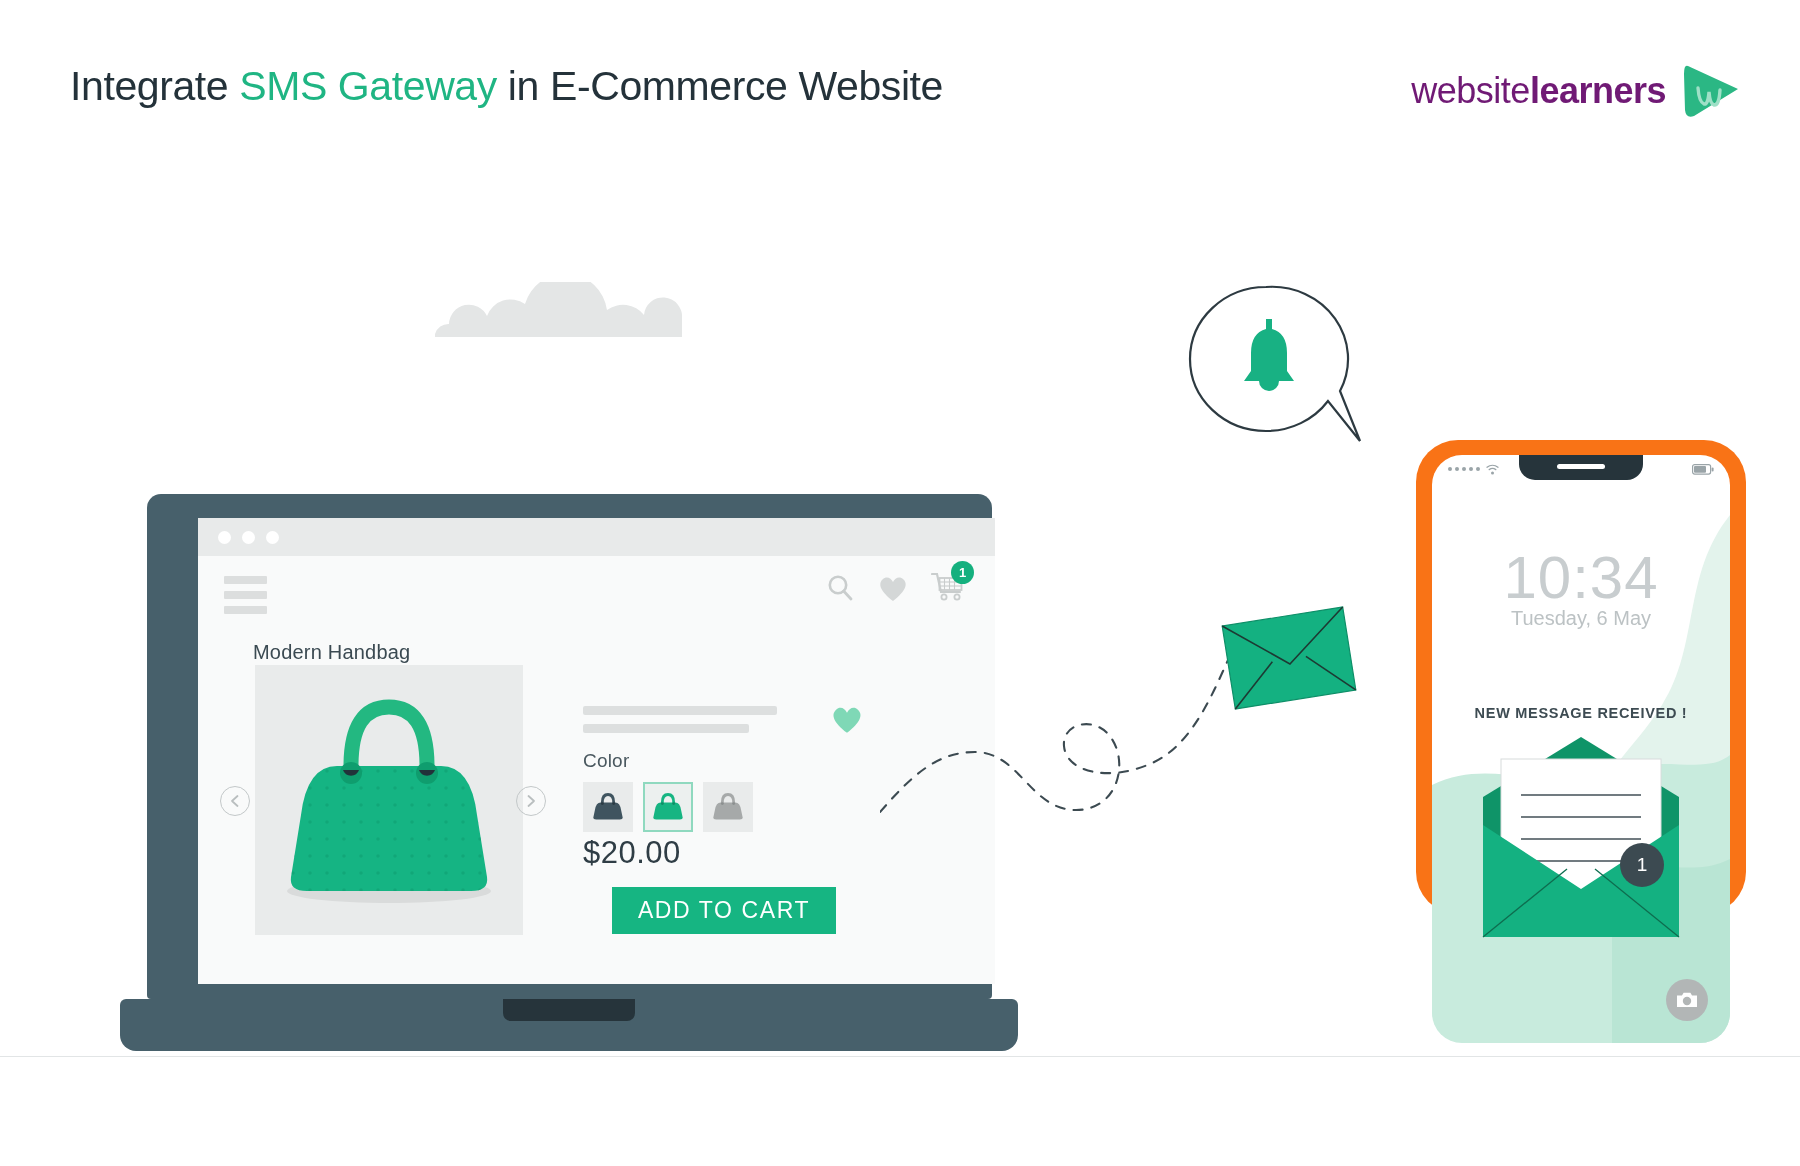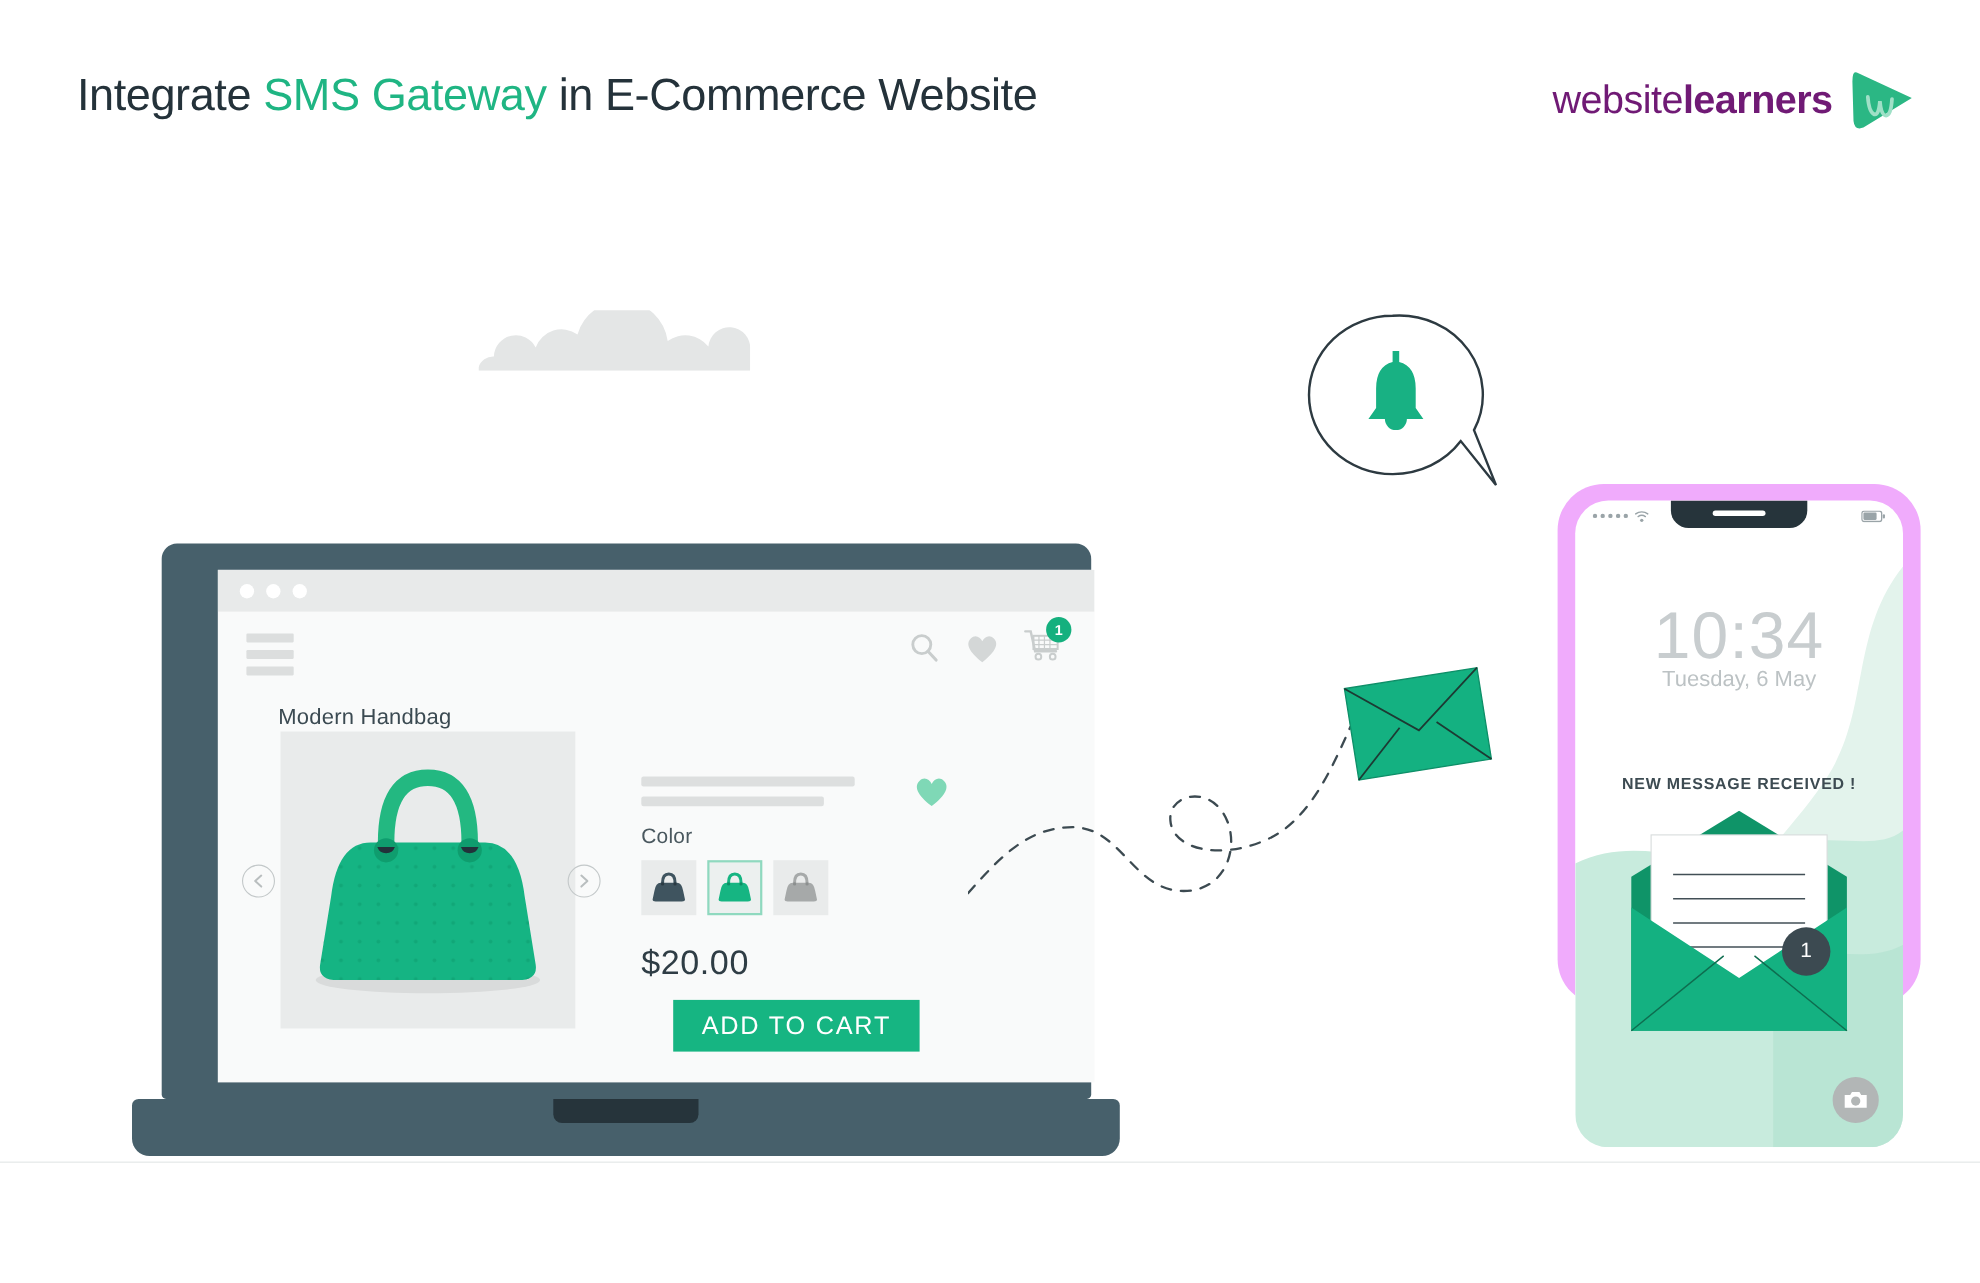--- a/index.html
+++ b/index.html
@@ -209,21 +209,21 @@
     align-items: center;
     justify-content: center;
     box-sizing: border-box;
   }
   .swatch.selected {
     border: 2px solid #8fd9bf;
     background: #ecf0ef;
   }
 
   .price {
-    margin-top: 25px;
+    margin-top: 3px;
     font-size: 31px;
     color: #2f3d45;
     letter-spacing: 0.5px;
   }
   .add-cart {
     margin-top: 16px;
     margin-left: 29px;
     width: 224px; height: 47px;
     background: #16b582;
     color: #ffffff;
@@ -253,21 +253,21 @@
 
   
   .dotted-path { position: absolute; left: 880px; top: 660px; }
 
   
   .phone { position: absolute; left: 1416px; top: 440px; }
   .phone-body {
     position: absolute;
     left: 0; top: 0;
     width: 330px; height: 474px;
-    background: #f0abfc;
+    background: #f97316;
     border-radius: 42px;
   }
   .phone-screen {
     position: absolute;
     left: 16px; top: 15px;
     width: 298px; height: 588px;
     background: #ffffff;
     border-radius: 30px;
     overflow: hidden;
   }

